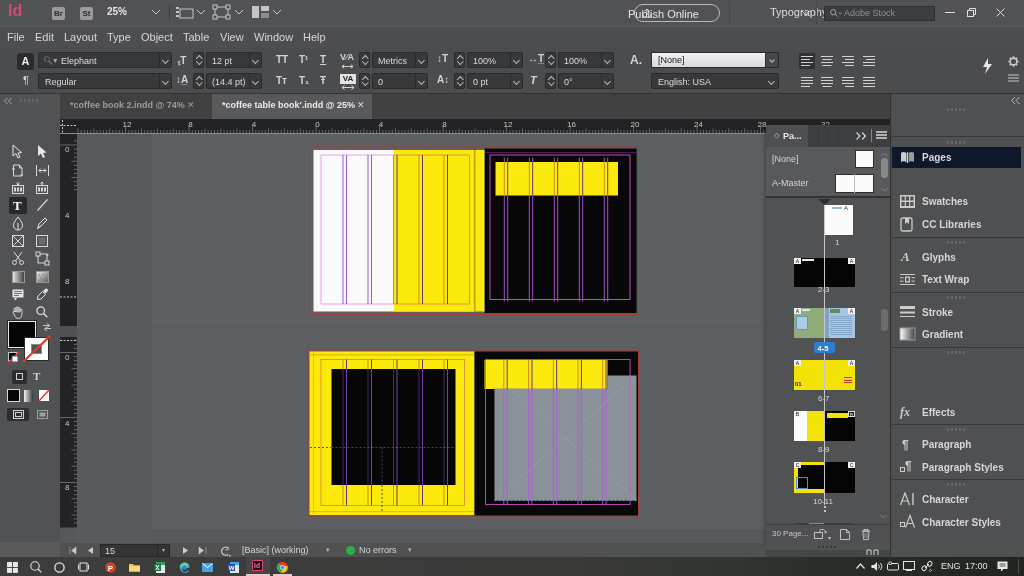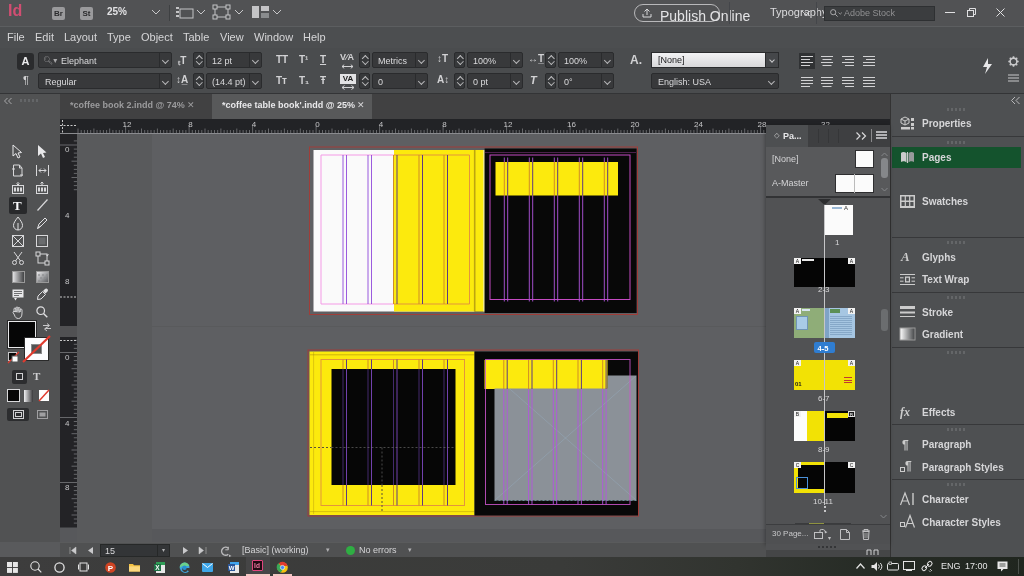--- a/index.html
+++ b/index.html
@@ -96,21 +96,21 @@
       <rect x="9" y="7" width="8" height="5" fill="#8a8c8e"></rect>
     </svg>
     <svg style="left:273px;top:10px" width="8" height="5">
         <path d="M0 0 L4 4 L8 0" stroke="#c8c8ca" fill="none"></path>
       </svg>
     <div class="t" style="left:634px;top:4px;width:86px;height:18px;border:1px solid #b8b8ba;border-radius:9px;"></div>
     <svg style="left:642px;top:8px" width="10" height="10">
       <path d="M5 1 L5 7 M2.5 3.5 L5 1 L7.5 3.5" stroke="#d8d8da" fill="none"></path>
       <path d="M1 6 L1 9 L9 9 L9 6" stroke="#d8d8da" fill="none"></path>
     </svg>
-    <div class="t" style="left:660px;top:8px;font-size:14px;color:#e4e4e6;">Publish Online</div>
+    <div class="t" style="left:628px;top:8px;font-size:11px;color:#e4e4e6;">Publish Online</div>
     <div class="t" style="left:729px;top:2px;width:1px;height:22px;background:#44464a;"></div>
     <div class="t" style="left:770px;top:6px;font-size:11px;color:#dcdcde;">Typography</div>
     <svg style="left:802px;top:11px" width="8" height="5">
         <path d="M0 0 L4 4 L8 0" stroke="#c8c8ca" fill="none"></path>
       </svg>
     <div class="t" style="left:816px;top:2px;width:1px;height:22px;background:#44464a;"></div>
     <div class="t" style="left:824px;top:6px;width:111px;height:15px;background:#3b3d3f;border:1px solid #2e3032;"></div>
     <svg style="left:830px;top:9px" width="12" height="9">
         <circle cx="3.2" cy="3.2" r="2.6" stroke="#a8a8aa" fill="none"></circle>
         <path d="M5.2 5.2 L7.6 7.6" stroke="#a8a8aa"></path>
@@ -593,33 +593,23 @@
     <div class="t" style="left:266px;top:3px;font-size:7px;color:#b0b0b2;">▾</div>
     <div class="t" style="left:286px;top:3px;width:9px;height:9px;border-radius:50%;background:#2fae43;"></div>
     <div class="t" style="left:299px;top:2px;font-size:9px;color:#d4d4d6;">No errors</div>
     <div class="t" style="left:348px;top:3px;font-size:7px;color:#b0b0b2;">▾</div>
   </div>
   <div class="abs" id="dock">
     <svg style="left:120px;top:3px" width="9" height="7">
         <path d="M4 0L0.5 3.5L4 7M8.5 0L5 3.5L8.5 7" stroke="#b8b8ba" fill="none"></path>
       </svg>
     <div class="dockdots" style="top:14px;"></div>
-    <div class="dockrow" style="top:19px;">
-        <svg style="left:8px;top:3px" width="15" height="15">
-          <path d="M5 1l4 2v4l-4 2l-4-2V3z M1 3l4 2l4-2 M5 5v4" stroke="#ccc" fill="none"></path>
-          <rect x="11" y="2" width="3" height="3" fill="#ccc"></rect>
-          <rect x="11" y="7" width="3" height="3" fill="#ccc"></rect>
-          <rect x="1" y="11" width="9" height="2.5" fill="#ccc"></rect>
-          <rect x="11" y="11" width="3" height="2.5" fill="#ccc"></rect>
-        </svg>
-        <span class="lbl">Properties</span>
-      </div>
     <div class="docksep" style="top:42px;"></div>
     <div class="dockdots" style="top:47px;"></div>
-    <div class="dockrow" style="top:53px;height:21px;width:129px;background:#14532d;">
+    <div class="dockrow" style="top:53px;height:21px;width:129px;background:#0f172a;">
         <svg style="left:8px;top:3px" width="15" height="15">
           <path d="M7.5 2v11" stroke="#ccc"></path>
           <path d="M6.5 3C4 1.5 2 2 1 3v9c1.5-1 4-1 5.5 0.5z" fill="#ccc"></path>
           <path d="M8.5 3c2.5-1.5 4.5-1 5.5 0v9c-1.5-1-4-1-5.5 0.5z" fill="#989a9c"></path>
         </svg>
         <span class="lbl">Pages</span>
       </div>
     <div class="dockrow" style="top:97px;">
         <svg style="left:8px;top:4px" width="15" height="13">
           <rect x="0" y="0" width="15" height="13" fill="#ccc"></rect>
@@ -627,20 +617,27 @@
             <rect x="1.5" y="1.5" width="3.2" height="4"></rect>
             <rect x="5.9" y="1.5" width="3.2" height="4"></rect>
             <rect x="10.3" y="1.5" width="3.2" height="4"></rect>
             <rect x="1.5" y="7" width="3.2" height="4"></rect>
             <rect x="5.9" y="7" width="3.2" height="4"></rect>
             <rect x="10.3" y="7" width="3.2" height="4"></rect>
           </g>
         </svg>
         <span class="lbl">Swatches</span>
       </div>
+    <div class="dockrow" style="top:120px;">
+        <svg style="left:8px;top:3px" width="14" height="15">
+          <rect x="1" y="1" width="11" height="13" rx="1.5" fill="none" stroke="#ccc" stroke-width="1.3"></rect>
+          <path d="M5 1v6l2-1.7L9 7V1" fill="#ccc"></path>
+        </svg>
+        <span class="lbl">CC Libraries</span>
+      </div>
     <div class="docksep" style="top:143px;"></div>
     <div class="dockdots" style="top:147px;"></div>
     <div class="dockrow" style="top:152.5px;">
         <span style="position:absolute;left:9px;top:2px;font-size:13px;font-style:italic;font-family:'Liberation Serif',serif;color:#ccc;">A</span>
         <span class="lbl">Glyphs</span>
       </div>
     <div class="dockrow" style="top:175px;">
         <svg style="left:8px;top:4px" width="15" height="13">
           <path d="M0 1.5h15M0 11.5h15M0 4.8h3.5M11.5 4.8H15M0 8.2h3.5M11.5 8.2H15" stroke="#ccc"></path>
           <rect x="5" y="3.5" width="5" height="6" fill="#ccc"></rect>

